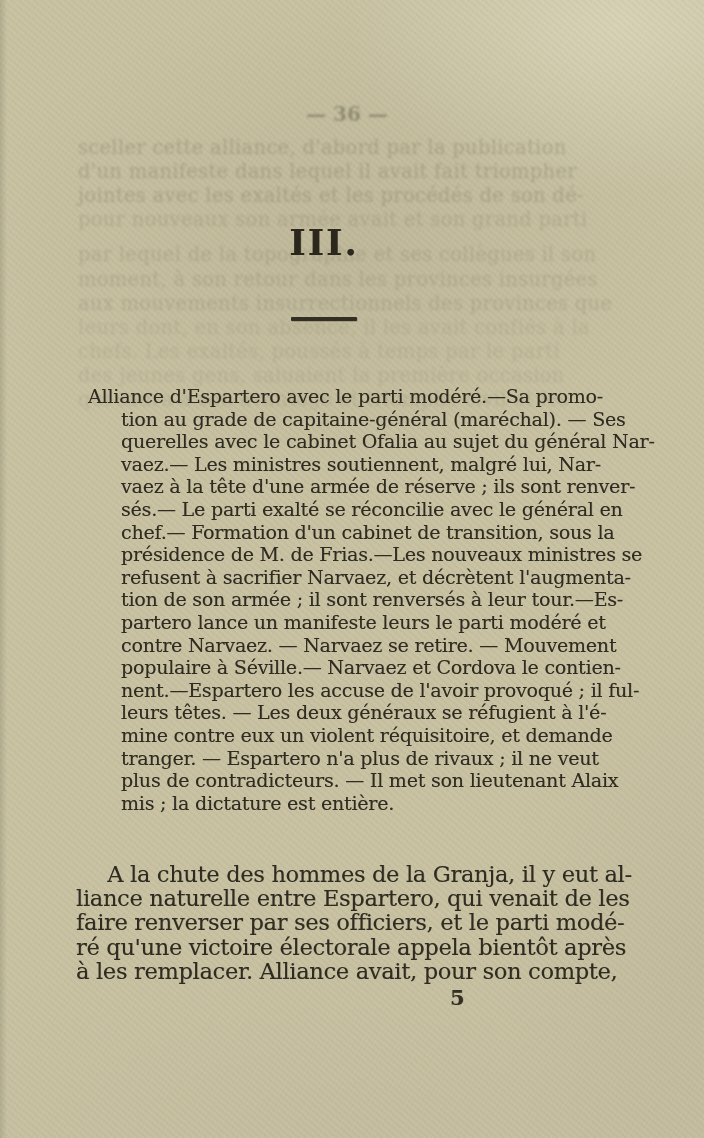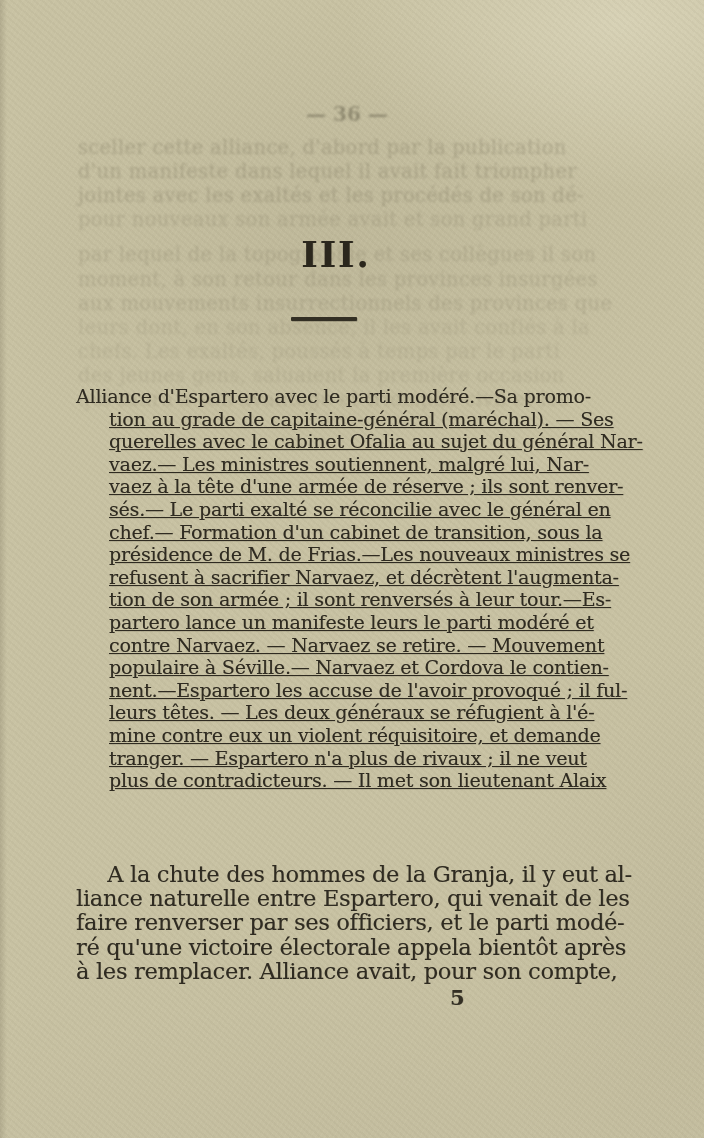--- a/index.html
+++ b/index.html
@@ -31,38 +31,38 @@
     font-size:19.5px;white-space:nowrap;
     color:#6e male;
     color:#6e6750;filter:blur(1.25px);
     letter-spacing:.3px;
   }
   .bl-dark{opacity:.30;}
   .bl-mid{opacity:.22;}
   .bl-faint{opacity:.15;}
   
   .chapter{
-    position:absolute;left:0;top:222px;width:648px;margin:12px;
+    position:absolute;left:0;top:222px;width:648px;margin:0;
     text-align:center;
     font-size:35px;font-weight:bold;letter-spacing:2px;
     color:#2b271d;
     text-shadow:.4px .4px .6px rgba(43,38,28,.45);
   }
   .rule{
     position:absolute;left:291px;top:317px;width:66px;height:4px;
     background:#332f24;border-radius:1px;
     box-shadow:.4px .4px .6px rgba(43,38,28,.4);
   }
   .summary{
     position:absolute;left:76px;top:385px;width:560px;
     font-size:19px;line-height:22.6px;letter-spacing:-0.2px;
     text-shadow:.35px .35px .5px rgba(43,38,28,.35);
   }
-  .sline{white-space:nowrap;}
-  .sline.ind{padding-left:33px;text-decoration:underline;}
+  .sline{white-space:nowrap;margin-left:12px;}
+  .sline.ind{padding-left:33px;}
   .body-par{
     position:absolute;left:76px;top:862px;width:562px;
     font-size:22.5px;line-height:24.2px;letter-spacing:-0.3px;
     text-shadow:.4px .4px .5px rgba(43,38,28,.35);
   }
   .bline{white-space:nowrap;}
   .bline.first{padding-left:25px;text-align:center;}
   .pagenum{
     position:absolute;left:450px;top:985px;
     font-size:21px;font-weight:bold;color:#332f24;
@@ -105,20 +105,21 @@
     <div class="sline ind">refusent à sacrifier Narvaez, et décrètent l'augmenta-</div>
     <div class="sline ind">tion de son armée ; il sont renversés à leur tour.—Es-</div>
     <div class="sline ind">partero lance un manifeste leurs le parti modéré et</div>
     <div class="sline ind">contre Narvaez. — Narvaez se retire. — Mouvement</div>
     <div class="sline ind">populaire à Séville.— Narvaez et Cordova le contien-</div>
     <div class="sline ind">nent.—Espartero les accuse de l'avoir provoqué ; il ful-</div>
     <div class="sline ind">leurs têtes. — Les deux généraux se réfugient à l'é-</div>
     <div class="sline ind">mine contre eux un violent réquisitoire, et demande</div>
     <div class="sline ind">tranger. — Espartero n'a plus de rivaux ; il ne veut</div>
     <div class="sline ind">plus de contradicteurs. — Il met son lieutenant Alaix</div>
+    <div class="sline ind">mis ; la dictature est entière.</div>
   </div>
 
   <div class="body-par">
     <div class="bline first">A la chute des hommes de la Granja, il y eut al-</div>
     <div class="bline">liance naturelle entre Espartero, qui venait de les</div>
     <div class="bline">faire renverser par ses officiers, et le parti modé-</div>
     <div class="bline">ré qu'une victoire électorale appela bientôt après</div>
     <div class="bline">à les remplacer. Alliance avait, pour son compte,</div>
   </div>
 

